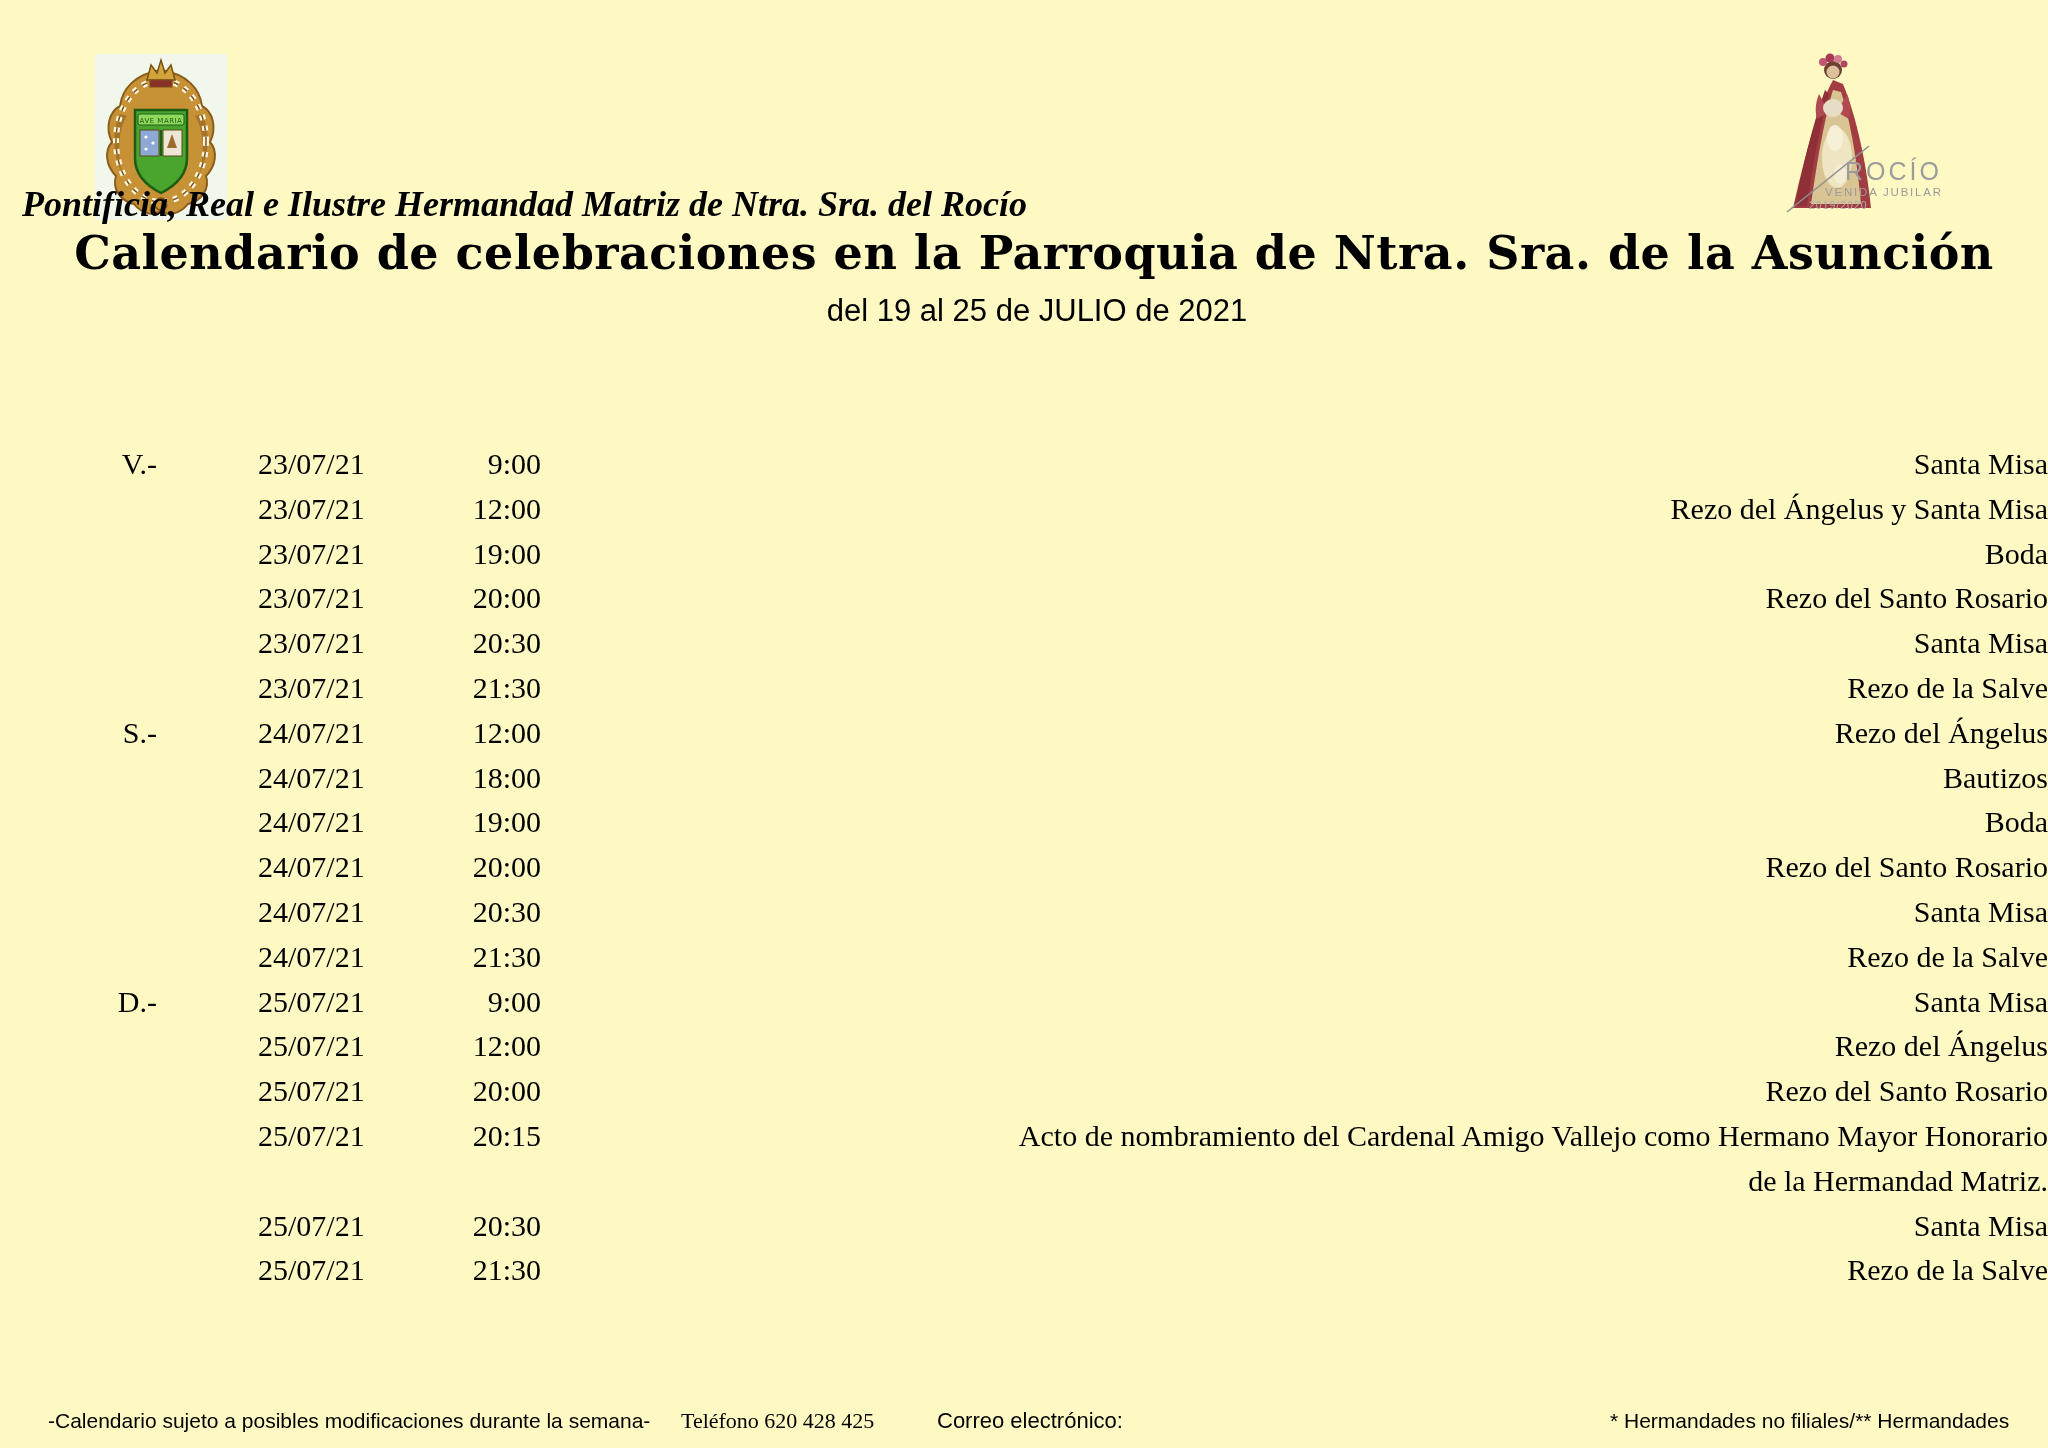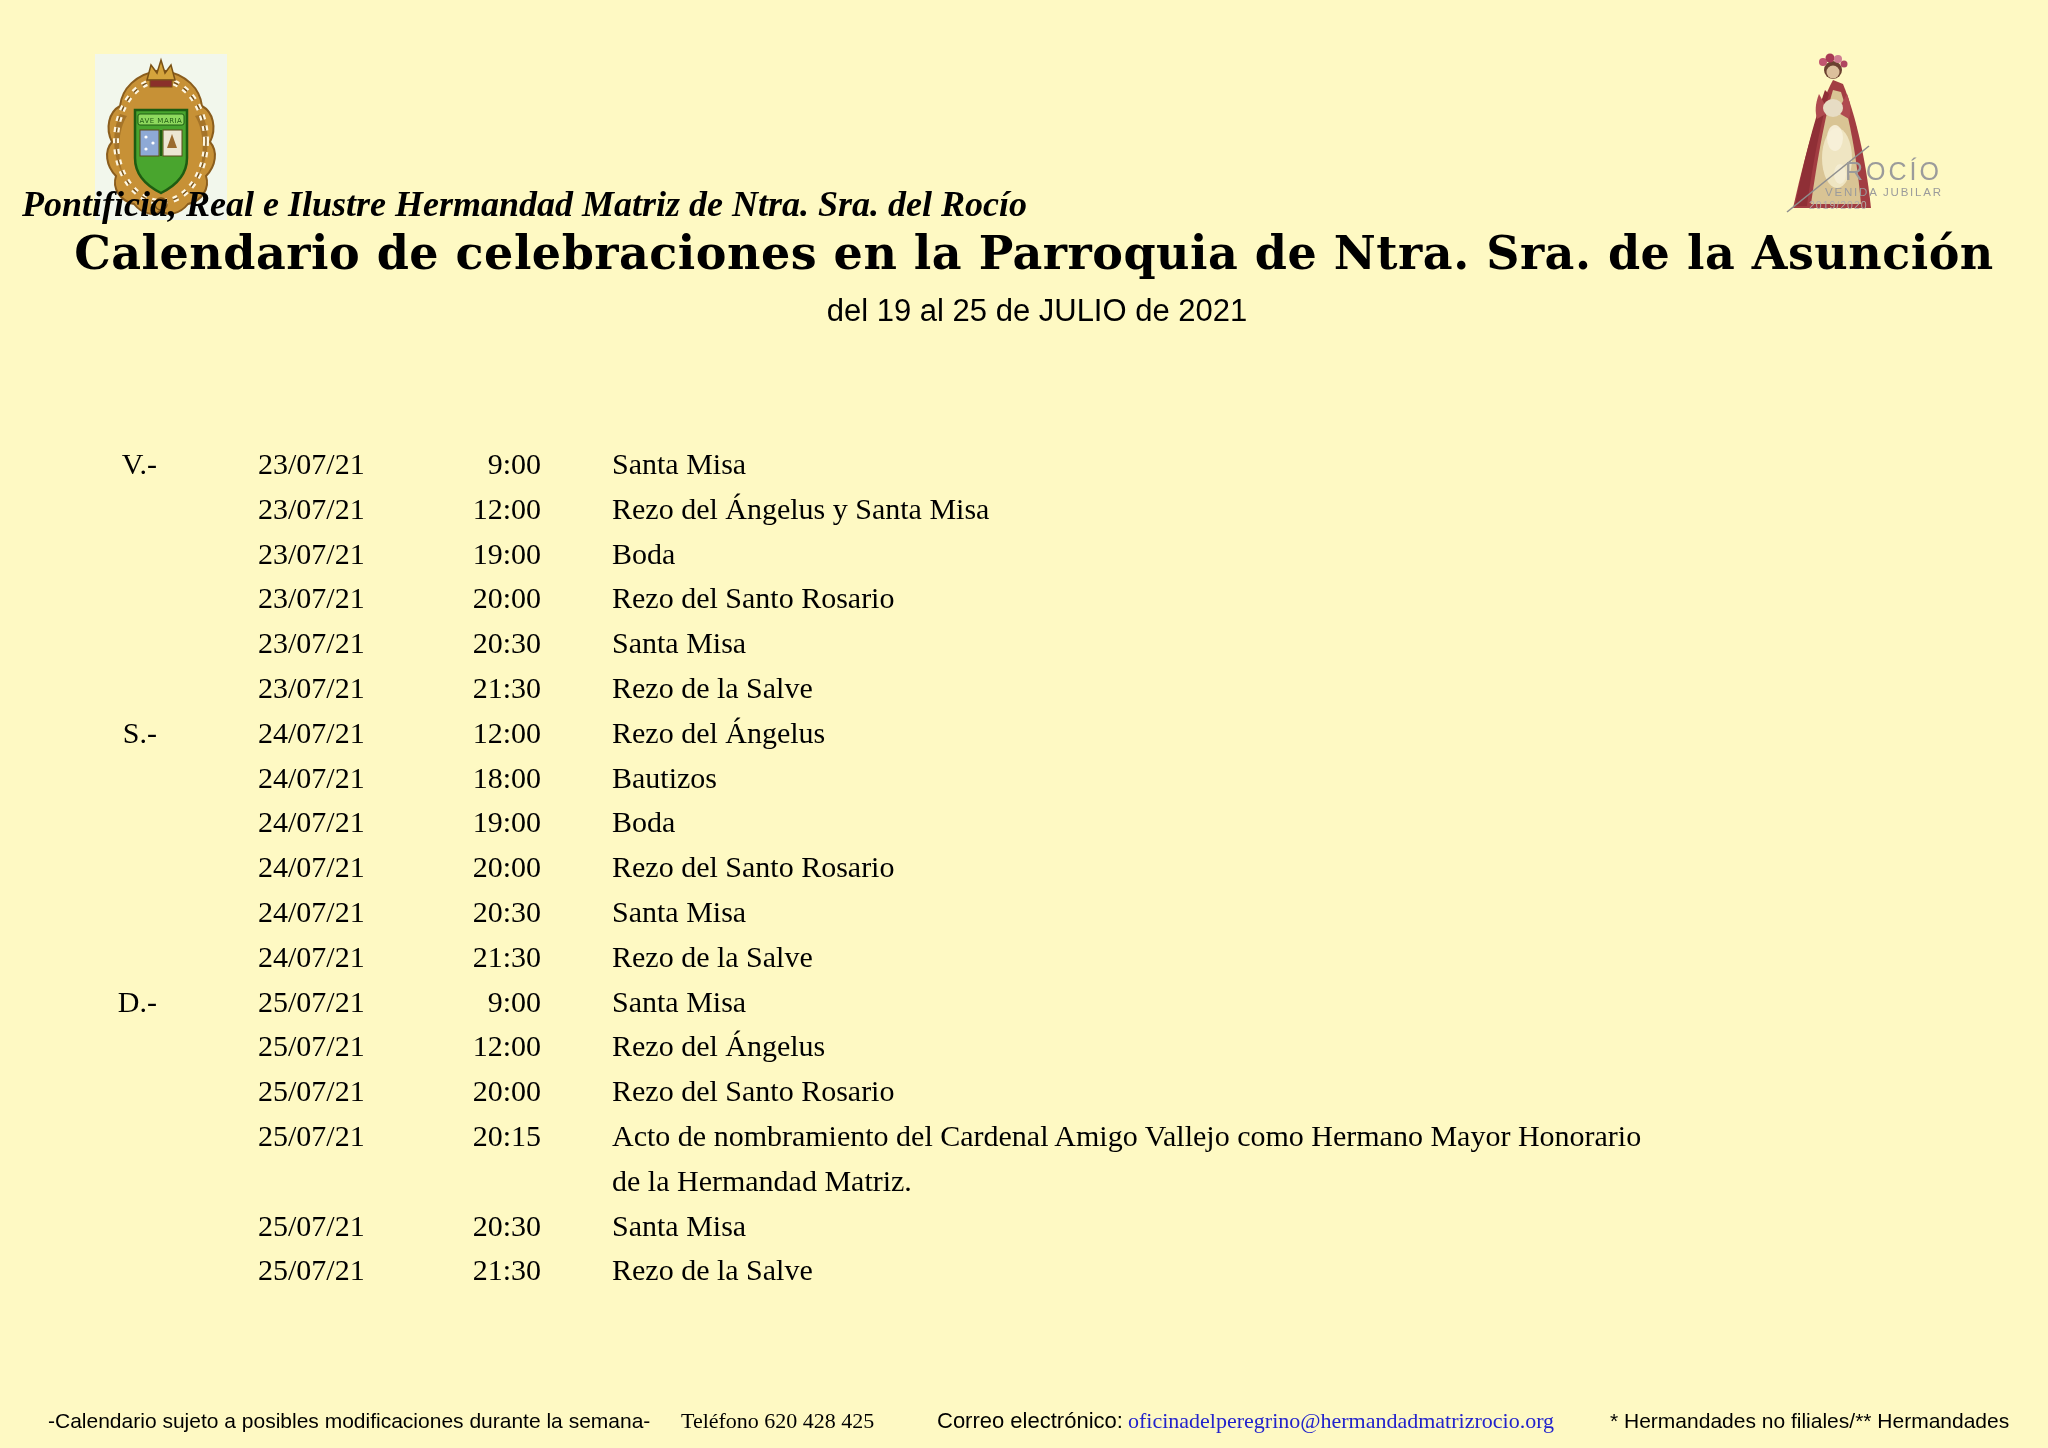--- a/index.html
+++ b/index.html
@@ -50,21 +50,21 @@
   
   .schedule {
     position:absolute; left:0; top:442px; width:2048px;
     font-size:30px;
   }
   .row { display:grid; grid-template-columns:157px 225px 159px auto; }
   .cell { line-height:44.8px; white-space:nowrap; }
   .cell.day  { text-align:right; }
   .cell.date { padding-left:101px; }
   .cell.time { text-align:right; }
-  .cell.event{ padding-left:71px; }
+  .cell.event{ padding-left:71px;text-align:right; }
   .event-line1, .event-line2 { line-height:44.8px; white-space:nowrap; }
 
   
   .footer { position:absolute; left:0; top:1406px; width:2048px; height:34px; }
   .footer span, .footer a { position:absolute; top:0; line-height:30px; white-space:nowrap; }
   .f-note   { left:48px;   font-family:"Liberation Sans", sans-serif; font-size:21px; }
   .f-phone  { left:681px;  font-family:"Liberation Serif", serif;     font-size:22px; }
   .f-email-label { left:937px; font-family:Liberation Sans, sans-serif; font-size:22px; }
   .f-email  { left:1128px; font-family:"Liberation Serif", serif;     font-size:22px;
               color:var(--link-blue,#2222cc); text-decoration:none; }
@@ -314,17 +314,16 @@
         <div class="event-line1">Rezo de la Salve</div>
 
       </div>
     </div>
   </div>
 
   <div class="footer">
     <span class="f-note">-Calendario sujeto a posibles modificaciones durante la semana-</span>
     <span class="f-phone">Teléfono 620 428 425</span>
     <span class="f-email-label">Correo electrónico:</span>
-    <a class="f-email" href="#">oficinadelperegrino@hermandadmatrizrocio.org</a>
     <span class="f-legend">* Hermandades no filiales/** Hermandades</span>
   </div>
 
 </div>
 
 </body></html>

